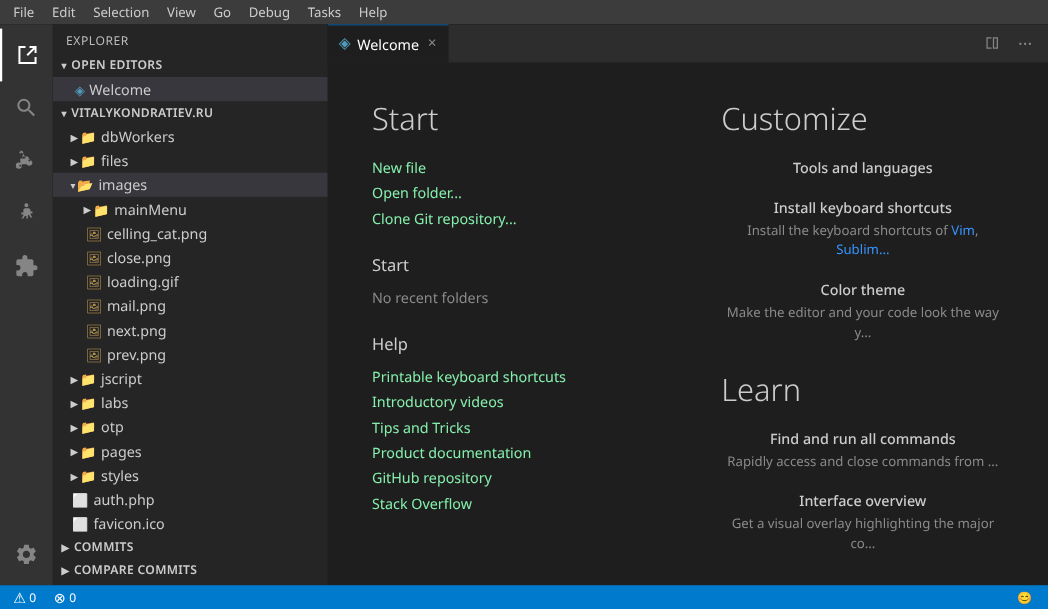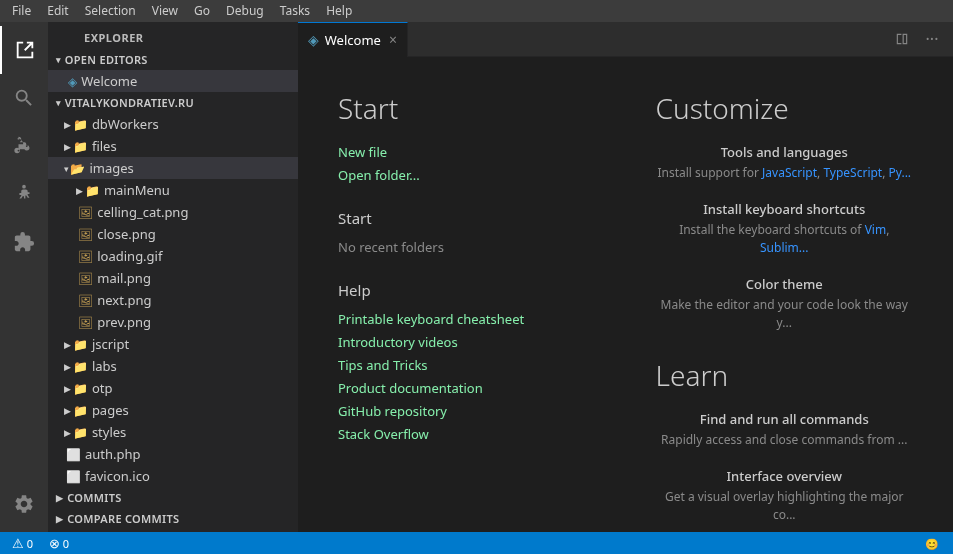--- a/index.html
+++ b/index.html
@@ -70,26 +70,25 @@
     .sidebar {
       width: 250px;
       background: #252526;
       display: flex;
       flex-direction: column;
       flex-shrink: 0;
       overflow: hidden;
     }
     .sidebar-title {
       font-size: 11px;
-      font-weight: 700;
+      font-weight: 400;
       color: #bbbbbb;
       padding: 8px 12px 4px;
       letter-spacing: 0.5px;
       text-transform: uppercase;
-      margin-left: 24px;
     }
     .section-header {
       display: flex;
       align-items: center;
       padding: 3px 8px;
       cursor: pointer;
       color: #cccccc;
       font-size: 11px;
       font-weight: 600;
       text-transform: uppercase;
@@ -429,51 +428,46 @@
     </div>
 
     <div class="welcome-content">
 
       <div class="col-left">
 
         <div class="welcome-section">
           <div class="welcome-h1">Start</div>
           <a class="welcome-link">New file</a>
           <a class="welcome-link">Open folder...</a>
+          <a class="welcome-link">Clone Git repository...</a>
         </div>
 
         <div class="welcome-section">
           <div class="welcome-h2">Start</div>
           <div class="welcome-static">No recent folders</div>
         </div>
 
         <div class="welcome-section">
           <div class="welcome-h2">Help</div>
-          <a class="welcome-link">Printable keyboard cheatsheet</a>
+          <a class="welcome-link">Printable keyboard shortcuts</a>
           <a class="welcome-link">Introductory videos</a>
           <a class="welcome-link">Tips and Tricks</a>
           <a class="welcome-link">Product documentation</a>
           <a class="welcome-link">GitHub repository</a>
           <a class="welcome-link">Stack Overflow</a>
         </div>
       </div>
 
       <div class="col-right">
 
         <div class="welcome-section">
           <div class="welcome-h1">Customize</div>
 
           <div class="customize-item">
             <div class="customize-title">Tools and languages</div>
-            <div class="customize-desc">
-              <span>Install support for </span>
-              <span class="link">JavaScript</span>,
-              <span class="link"> TypeScript</span>,
-              <span class="link"> Py...</span>
-            </div>
           </div>
 
           <div class="customize-item">
             <div class="customize-title">Install keyboard shortcuts</div>
             <div class="customize-desc">
               <span>Install the keyboard shortcuts of </span>
               <span class="link">Vim</span>,
               <span class="link"> Sublim...</span>
             </div>
           </div>

